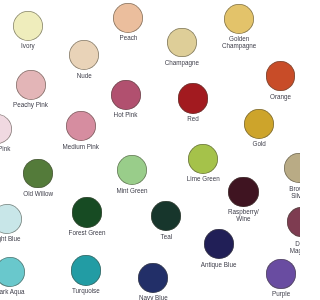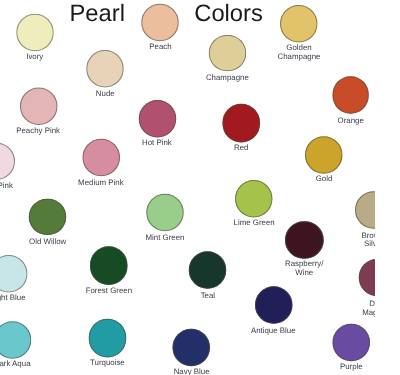--- a/index.html
+++ b/index.html
@@ -32,22 +32,20 @@
     color:#3c3c48;
     white-space:nowrap;
     text-align:center;
     line-height:7.1px;
   }
 </style>
 </head>
 <body>
 
 <div id="board">
-  <div class="title" id="title-left" style="left:55.6px; top:1.2px;">Pearl</div>
-  <div class="title" id="title-right" style="left:155.4px; top:1.2px;">Colors</div>
 <div class="swatch">
       <div class="dot" style="left: 12.7px; top: 10.7px; width: 30.2px; height: 30.2px; background: rgb(239, 237, 188);"></div>
       <div class="label" style="left: -32.2px; top: 42.2px; width: 120px;">
         <div>Ivory</div>
       </div>
     </div>
     <div class="swatch">
       <div class="dot" style="left: 113.4px; top: 2.5px; width: 30px; height: 30px; background: rgb(235, 190, 157);"></div>
       <div class="label" style="left: 68.4px; top: 33.9px; width: 120px;">
         <div>Peach</div>

